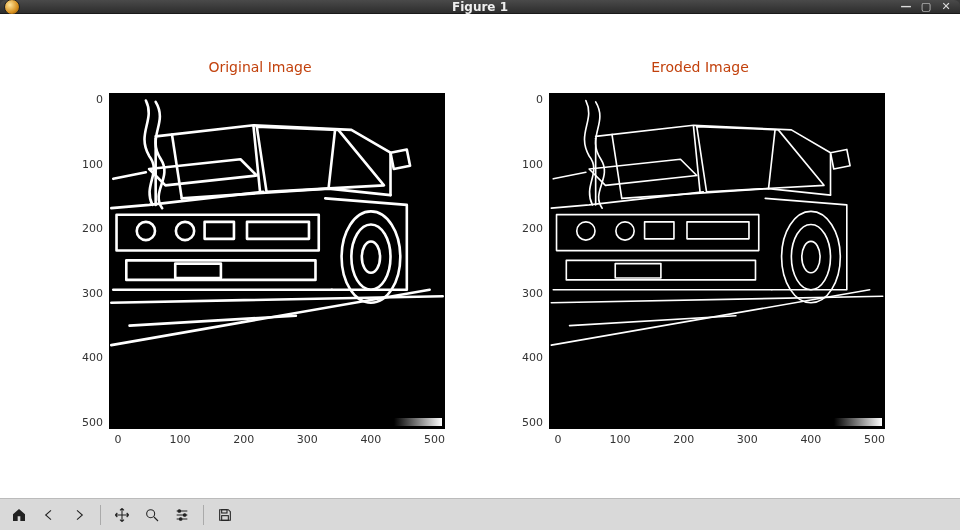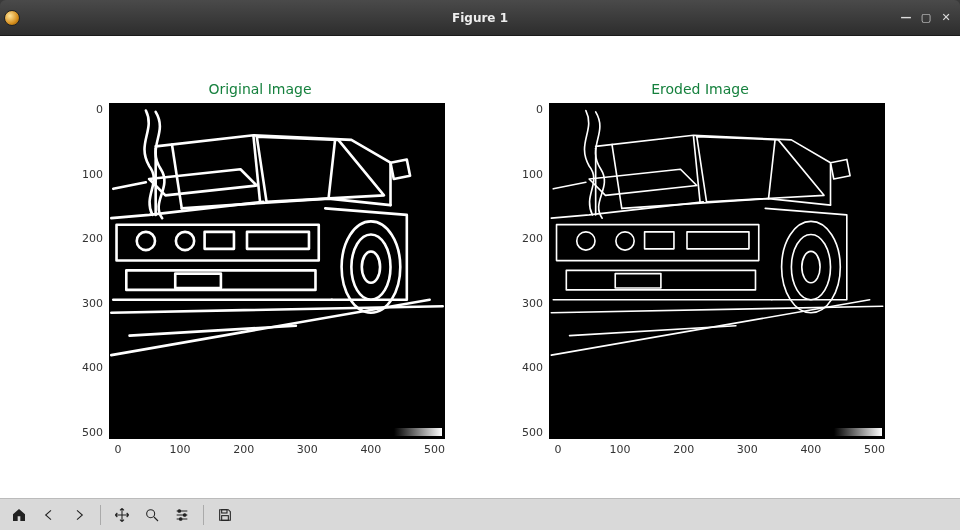--- a/index.html
+++ b/index.html
@@ -7,21 +7,21 @@
     font-family: "DejaVu Sans", Arial, sans-serif;
     background: #3a3a3a;
     width: 960px;
     height: 530px;
     overflow: hidden;
     display: flex;
     flex-direction: column;
   }
   
   .titlebar {
-    height: 36px;
+    height: 14px;
     background: linear-gradient(to bottom, #4a4a4a, #2d2d2d);
     border-bottom: 1px solid #1a1a1a;
     display: flex;
     align-items: center;
     color: #eee;
     font-size: 12px;
     font-weight: bold;
     position: relative;
     border-radius: 6px 6px 0 0;
   }
@@ -56,22 +56,22 @@
     gap: 40px;
   }
   .subplot {
     flex: 1;
     display: flex;
     flex-direction: column;
     align-items: center;
   }
   .plot-title {
     font-size: 14px;
-    color: #15803d;
-    margin-bottom: 6px;
+    color: #c2410c;
+    margin-bottom: 18px;
   }
   .axes-wrap {
     display: flex;
     align-items: stretch;
   }
   .yticks {
     display: flex;
     flex-direction: column;
     justify-content: space-between;
     align-items: flex-end;

